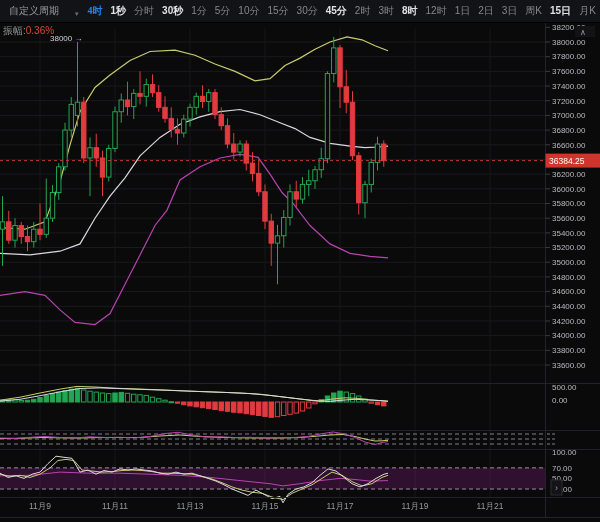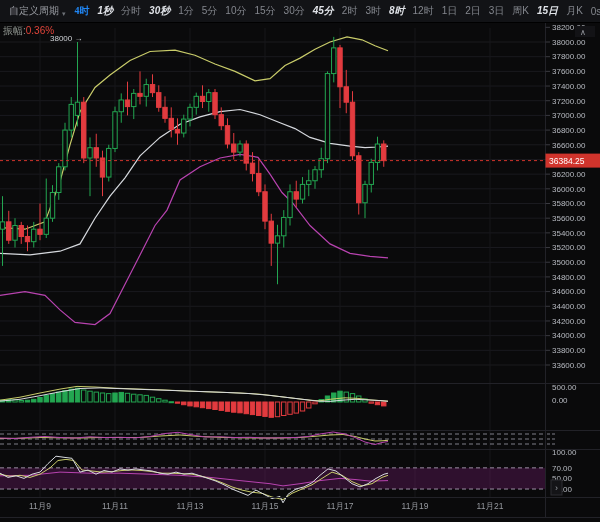--- a/index.html
+++ b/index.html
@@ -3,25 +3,25 @@
 <meta charset="utf-8">
 <style>
   html,body{margin:0;padding:0;background:#000;}
   *{box-sizing:border-box;}
   .app{position:relative;width:600px;height:522px;background:#0a0a0b;overflow:hidden;
        font-family:"Liberation Sans","DejaVu Sans",sans-serif;-webkit-font-smoothing:antialiased;}
   
   .toolbar{position:absolute;left:0;top:0;width:600px;height:23px;background:#121316;
            display:flex;align-items:center;padding-left:4px;font-size:10px;color:#84878e;
            border-bottom:1px solid #000;z-index:5;}
-  .menu-item{display:flex;align-items:flex-end;gap:3px;padding:0 5px;color:#9a9da3;cursor:pointer;white-space:nowrap;}
+  .menu-item{display:flex;align-items:flex-end;gap:16px;padding:0 5px;color:#9a9da3;cursor:pointer;white-space:nowrap;}
   .menu-item .caret{font-size:7px;color:#6e7178;}
   .tf{padding:0 4px;cursor:pointer;white-space:nowrap;}
   .tf.sel{color:#2086f3;font-weight:bold;font-family:Liberation Serif, serif;}
-  .tf.bright{color:#dfe2e7;font-weight:bold;font-style:italic;}
+  .tf.bright{color:#dfe2e7;font-weight:bold;}
   
   .info-row{position:absolute;left:3px;top:24px;font-size:10px;z-index:4;white-space:nowrap;}
   .info-label{color:#8f958f;}
   .info-value{color:#e0443a;}
   svg text{font-family:"Liberation Sans","DejaVu Sans",sans-serif;}
 </style>
 </head>
 <body>
 
 <div class="app">

